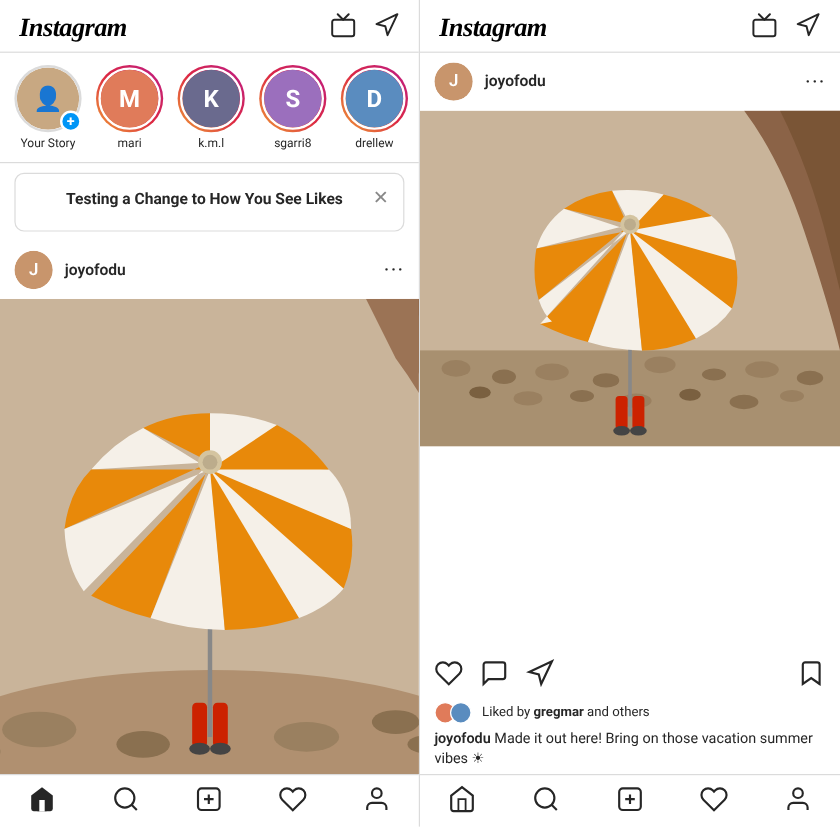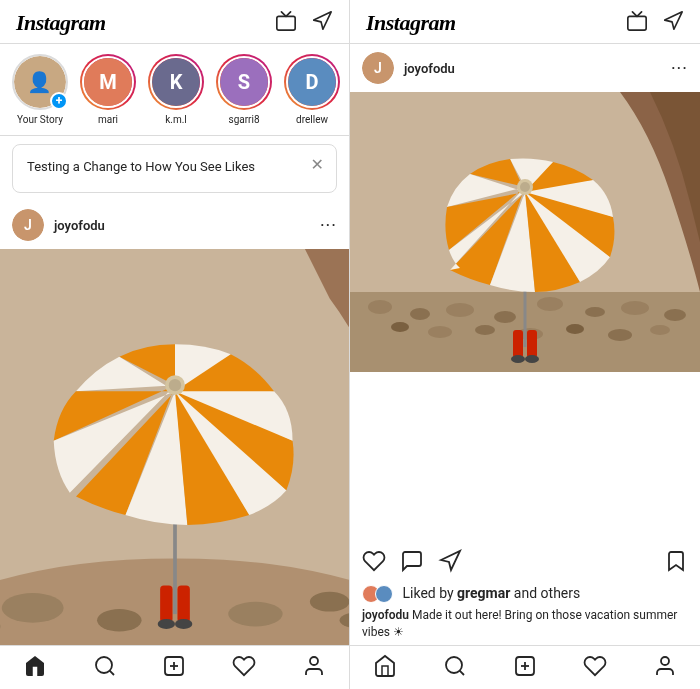--- a/index.html
+++ b/index.html
@@ -110,24 +110,25 @@
     .popup-close {
       position: absolute;
       top: 10px;
       right: 12px;
       font-size: 16px;
       cursor: pointer;
       color: #888;
     }
     .popup-title {
       font-size: 13px;
-      font-weight: 400;
+      font-weight: 700;
       color: #262626;
       margin-bottom: 6px;
       padding-right: 16px;
+      margin-left: 28px;
     }
     .popup-body {
       font-size: 12px;
       color: #555;
       line-height: 1.5;
       margin-bottom: 12px;
       text-align: center;
     }
     .popup-ok-btn {
       display: block;
@@ -198,21 +199,21 @@
       align-items: center;
       padding: 8px 12px;
     }
     .action-icons-left {
       display: flex;
       gap: 14px;
       align-items: center;
     }
     .post-liked-by {
       padding: 0 12px 4px;
-      font-size: 14px;
+      font-size: 11px;
       color: #262626;
     }
     .post-caption {
       padding: 0 12px 4px;
       font-size: 12px;
       color: #262626;
       line-height: 1.4;
     }
     .post-caption .cap-username {
       font-weight: 600;

